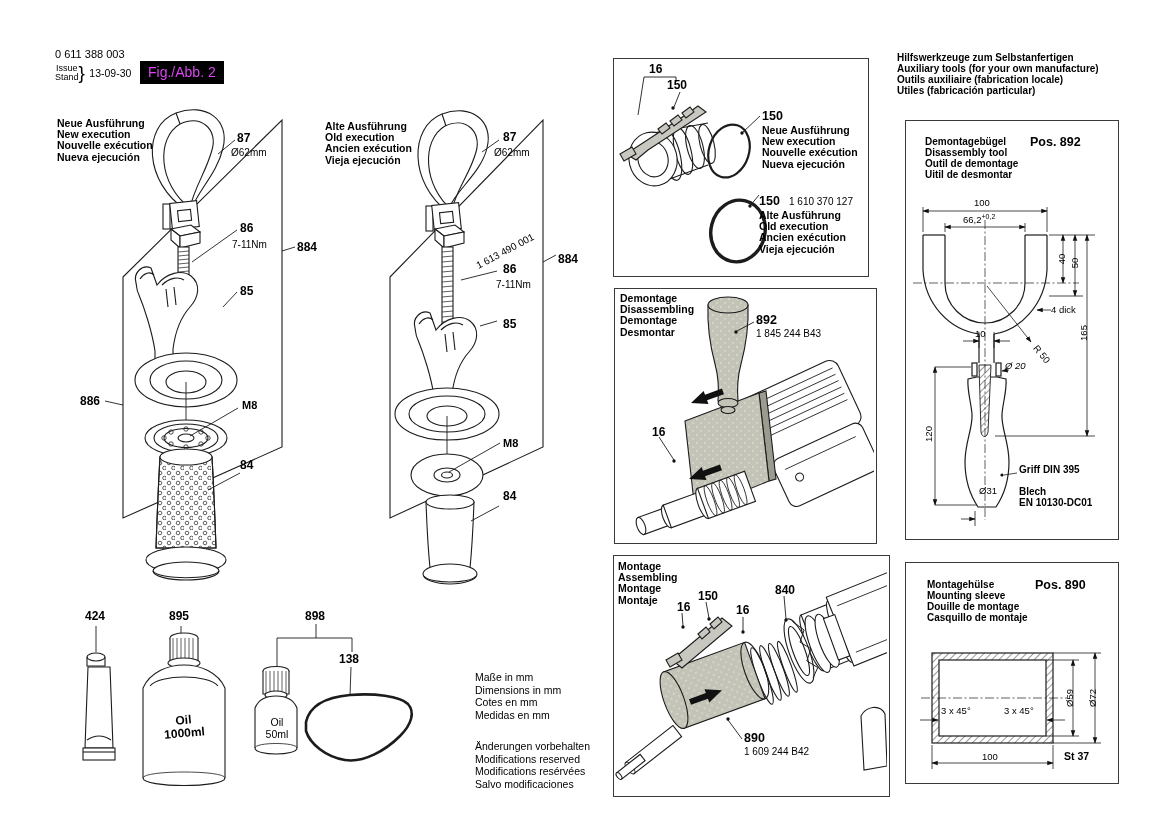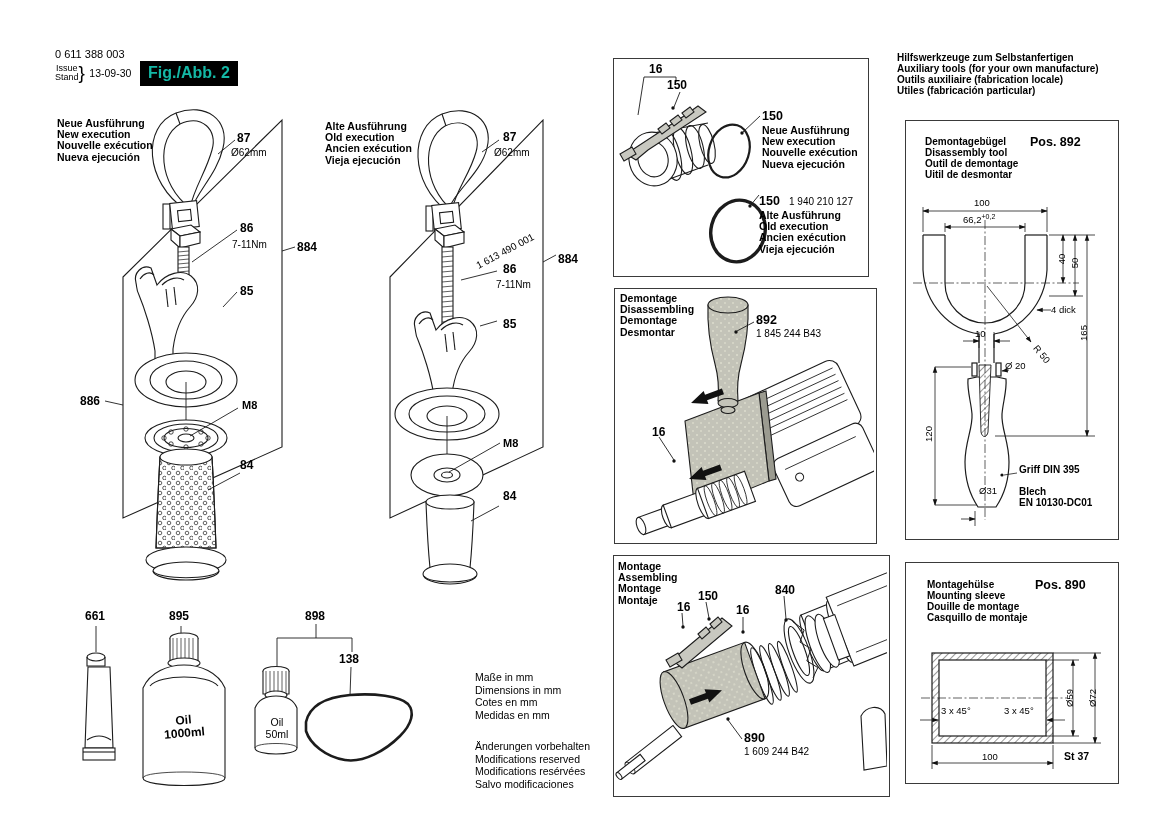--- a/index.html
+++ b/index.html
@@ -11,21 +11,21 @@
   .s10{font-size:10px;}
   .s105{font-size:10.5px;}
   .s11{font-size:11px;}
   .s12{font-size:12px;}
   .s125{font-size:12.5px;}
   .blk{font-size:10.5px;font-weight:700;line-height:11.2px;}
   .blk10{font-size:10px;font-weight:700;line-height:11px;}
   .note{font-size:10.5px;font-weight:400;line-height:12.6px;}
   .ctr{transform:translate(-50%,-50%);text-align:center;}
   .r90{transform:translate(-50%,-50%) rotate(-90deg);}
-  .figtag{background:#000;color:#14b8a6;font-weight:700;font-size:16px;padding:3px 8px 4px 8px;}
+  .figtag{background:#000;color:#d946ef;font-weight:400;font-size:14px;padding:3px 8px 4px 8px;}
   .box{position:absolute;border:1px solid #3a3a3a;}
   svg{position:absolute;display:block;}
   .dim{font-size:9.5px;}
   sup{font-size:7px;}
 </style>
 </head>
 <body>
 
 <div class="page">
 
@@ -568,36 +568,36 @@
   <div class="L s12 b" style="left:503px;top:130px;">87</div>
   <div class="L s10" style="left:494px;top:147px;">Ø62mm</div>
   <div class="L s10 ctr" style="left:505px;top:251px;transform:translate(-50%,-50%) rotate(-28deg);">1 613 490 001</div>
   <div class="L s12 b" style="left:503px;top:262px;">86</div>
   <div class="L s10" style="left:496px;top:279px;">7-11Nm</div>
   <div class="L s12 b" style="left:558px;top:252px;">884</div>
   <div class="L s12 b" style="left:503px;top:317px;">85</div>
   <div class="L s11 b" style="left:503px;top:437px;">M8</div>
   <div class="L s12 b" style="left:503px;top:489px;">84</div>
 
-  <div class="L s12 b" style="left:85px;top:609px;">661</div>
+  <div class="L s12 b" style="left:85px;top:609px;">424</div>
   <div class="L s12 b" style="left:169px;top:609px;">895</div>
   <div class="L s12 b" style="left:305px;top:609px;">898</div>
   <div class="L s12 b" style="left:339px;top:652px;">138</div>
   <div class="L s12 b ctr" style="left:184px;top:727px;transform:translate(-50%,-50%) rotate(-5deg);line-height:13px;">Oil<br>1000ml</div>
   <div class="L s105 ctr" style="left:277px;top:728px;line-height:11.5px;">Oil<br>50ml</div>
 
   <div class="L note" style="left:475px;top:671px;">Maße in mm<br>Dimensions in mm<br>Cotes en mm<br>Medidas en mm</div>
   <div class="L note" style="left:475px;top:740px;">Änderungen vorbehalten<br>Modifications reserved<br>Modifications resérvées<br>Salvo modificaciones</div>
 
   <div class="L s12 b" style="left:649px;top:62px;">16</div>
   <div class="L s12 b" style="left:667px;top:78px;">150</div>
   <div class="L s125 b" style="left:762px;top:109px;">150</div>
   <div class="L blk" style="left:762px;top:125px;">Neue Ausführung<br>New execution<br>Nouvelle exécution<br>Nueva ejecución</div>
   <div class="L s125 b" style="left:759px;top:194px;">150</div>
-  <div class="L s10" style="left:789px;top:196px;">1 940 210 127</div>
+  <div class="L s10" style="left:789px;top:196px;">1 610 370 127</div>
   <div class="L blk" style="left:759px;top:210px;">Alte Ausführung<br>Old execution<br>Ancien exécution<br>Vieja ejecución</div>
 
   <div class="L blk" style="left:620px;top:293px;">Demontage<br>Disassembling<br>Demontage<br>Desmontar</div>
   <div class="L s125 b" style="left:756px;top:313px;">892</div>
   <div class="L s10" style="left:756px;top:328px;">1 845 244 B43</div>
   <div class="L s12 b" style="left:652px;top:425px;">16</div>
 
   <div class="L blk" style="left:618px;top:561px;">Montage<br>Assembling<br>Montage<br>Montaje</div>
   <div class="L s12 b" style="left:677px;top:600px;">16</div>
   <div class="L s12 b" style="left:698px;top:589px;">150</div>
@@ -611,21 +611,21 @@
   <div class="L blk10" style="left:925px;top:136px;">Demontagebügel<br>Disassembly tool<br>Outil de demontage<br>Uitil de desmontar</div>
   <div class="L s125 b" style="left:1030px;top:135px;">Pos. 892</div>
   <div class="L dim" style="left:974px;top:197px;">100</div>
   <div class="L dim" style="left:963px;top:213px;"><span>66,2</span><sup>+0,2</sup></div>
   <div class="L dim r90" style="left:1061px;top:259px;">40</div>
   <div class="L dim r90" style="left:1074px;top:263px;">50</div>
   <div class="L dim r90" style="left:1083px;top:333px;">165</div>
   <div class="L dim" style="left:1051px;top:304px;">4 dick</div>
   <div class="L dim" style="left:975px;top:328px;">10</div>
   <div class="L dim ctr" style="left:1042px;top:354px;transform:translate(-50%,-50%) rotate(50deg);">R 50</div>
-  <div class="L dim" style="left:1005px;top:360px;">Ø 20</div>
+  <div class="L dim" style="left:1005px;top:360px;font-style:italic;">Ø 20</div>
   <div class="L dim r90" style="left:928px;top:434px;">120</div>
   <div class="L dim" style="left:979px;top:485px;">Ø31</div>
   <div class="L blk10" style="left:1019px;top:464px;">Griff DIN 395</div>
   <div class="L blk10" style="left:1019px;top:486px;">Blech<br>EN 10130-DC01</div>
 
   <div class="L blk10" style="left:927px;top:579px;">Montagehülse<br>Mounting sleeve<br>Douille de montage<br>Casquillo de montaje</div>
   <div class="L s125 b" style="left:1035px;top:578px;">Pos. 890</div>
   <div class="L dim" style="left:941px;top:705px;">3 x 45°</div>
   <div class="L dim" style="left:1004px;top:705px;">3 x 45°</div>
   <div class="L dim r90" style="left:1069px;top:698px;">Ø59</div>

